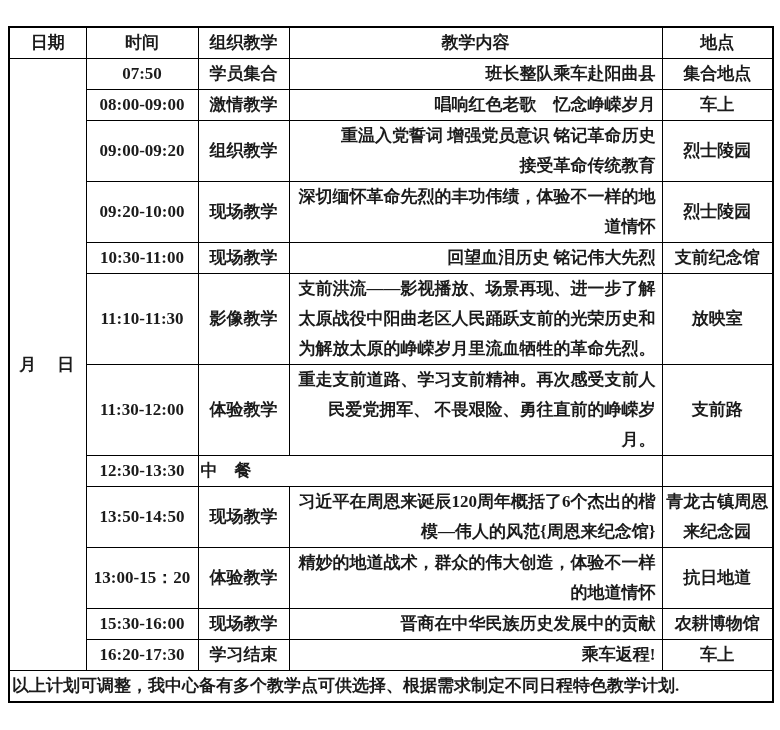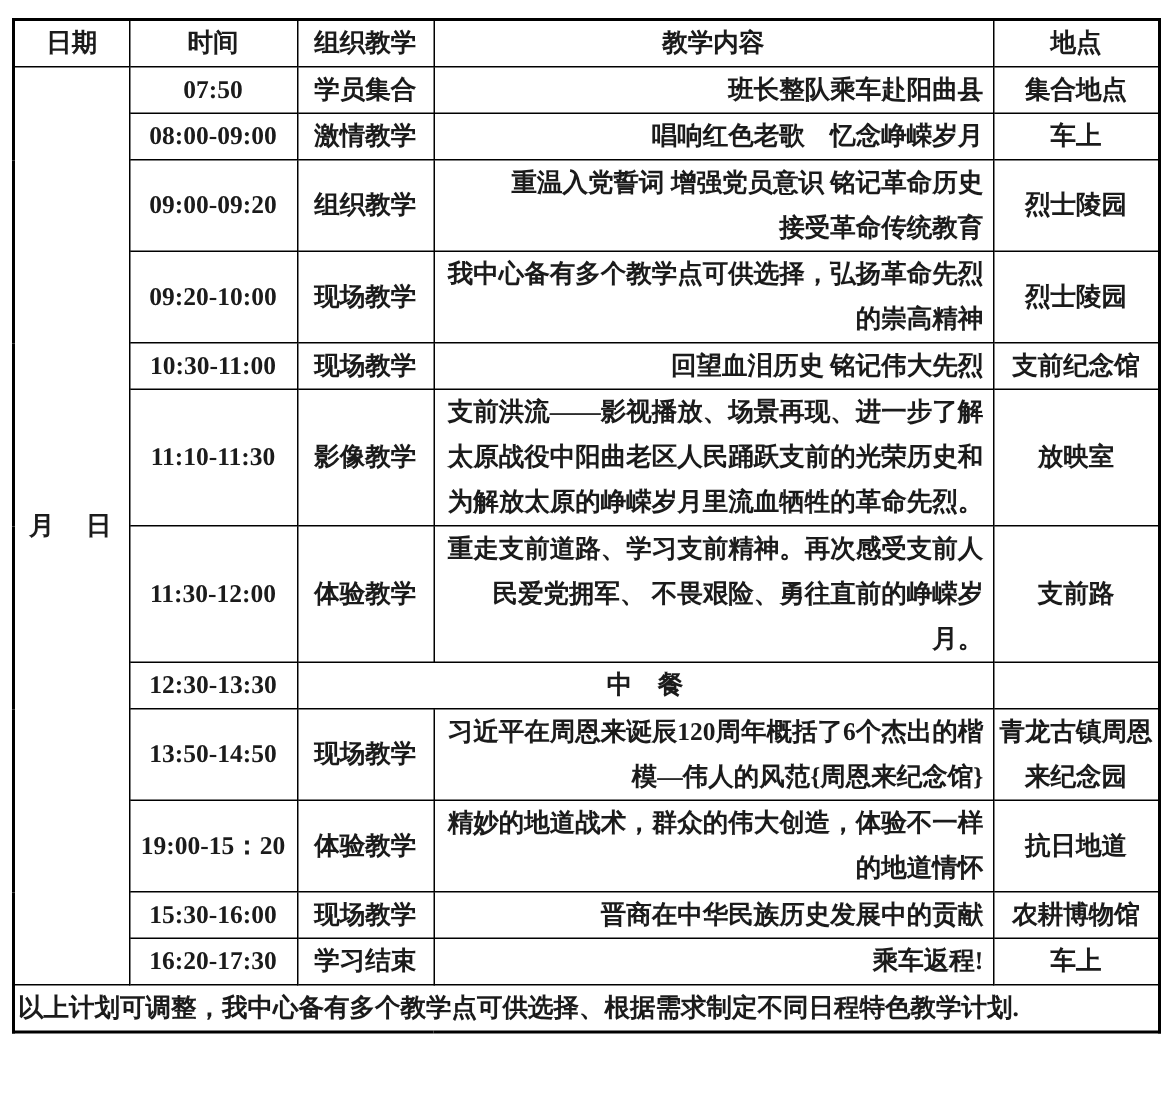--- a/index.html
+++ b/index.html
@@ -7,21 +7,21 @@
     padding: 0;
     width: 780px;
     height: 730px;
     background: #ffffff;
     overflow: hidden;
   }
   .page {
     box-sizing: border-box;
     width: 712px;
     height: 730px;
-    padding: 12px 8px;
+    padding: 26px 8px;
   }
   table.schedule {
     border-collapse: collapse;
     table-layout: fixed;
     width: 764px;
     border: 2px solid #000;
   }
   table.schedule th,
   table.schedule td {
     border: 1px solid #000;
@@ -34,21 +34,21 @@
     vertical-align: middle;
     padding: 0 2px;
     overflow: hidden;
   }
   table.schedule td.c-content {
     text-align: right;
     padding: 0 6px;
     white-space: pre-line;
   }
   table.schedule td.c-lunch {
-    text-align: center;
+    text-align: left;
   }
   table.schedule td.c-footer {
     text-align: left;
   }
   table.schedule td.c-date {
     letter-spacing: 2px;
   }
 </style>
 </head>
 <body>
@@ -91,21 +91,21 @@
       <td>09:00-09:20</td>
       <td>组织教学</td>
       <td class="c-content">重温入党誓词 增强党员意识 铭记革命历史
 接受革命传统教育</td>
       <td>烈士陵园</td>
     </tr>
 
     <tr>
       <td>09:20-10:00</td>
       <td>现场教学</td>
-      <td class="c-content">我中心备有多个教学点可供选择，弘扬革命先烈的崇高精神</td>
+      <td class="c-content">深切缅怀革命先烈的丰功伟绩，体验不一样的地道情怀</td>
       <td>烈士陵园</td>
     </tr>
 
     <tr>
       <td>10:30-11:00</td>
       <td>现场教学</td>
       <td class="c-content">回望血泪历史 铭记伟大先烈</td>
       <td>支前纪念馆</td>
     </tr>
 
@@ -130,21 +130,21 @@
     </tr>
 
     <tr>
       <td>13:50-14:50</td>
       <td>现场教学</td>
       <td class="c-content">习近平在周恩来诞辰120周年概括了6个杰出的楷模—伟人的风范{周恩来纪念馆}</td>
       <td>青龙古镇周恩来纪念园</td>
     </tr>
 
     <tr>
-      <td>19:00-15：20</td>
+      <td>13:00-15：20</td>
       <td>体验教学</td>
       <td class="c-content">精妙的地道战术，群众的伟大创造，体验不一样的地道情怀</td>
       <td>抗日地道</td>
     </tr>
 
     <tr>
       <td>15:30-16:00</td>
       <td>现场教学</td>
       <td class="c-content">晋商在中华民族历史发展中的贡献</td>
       <td>农耕博物馆</td>

